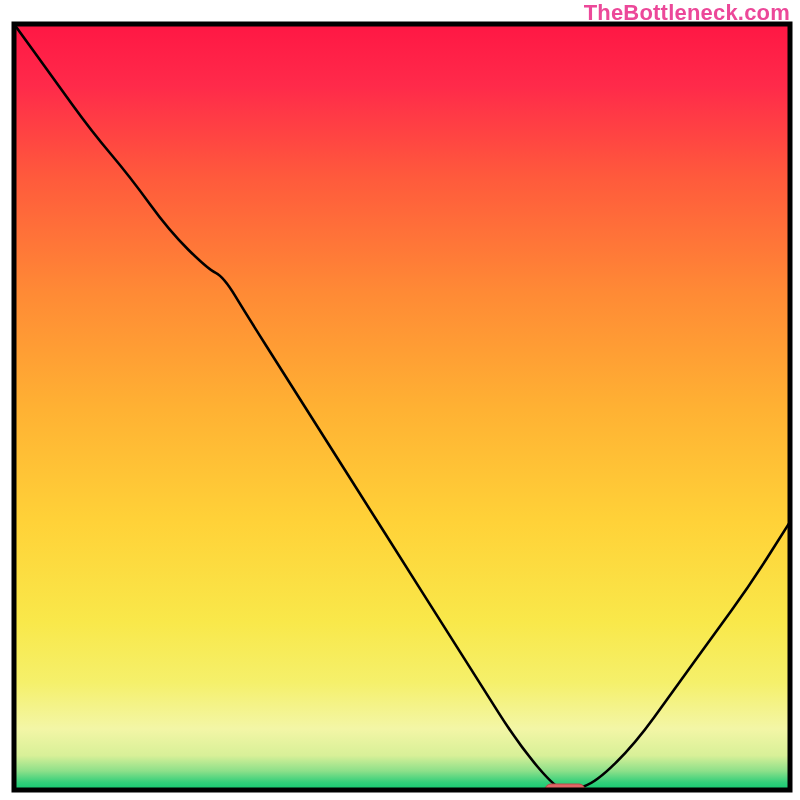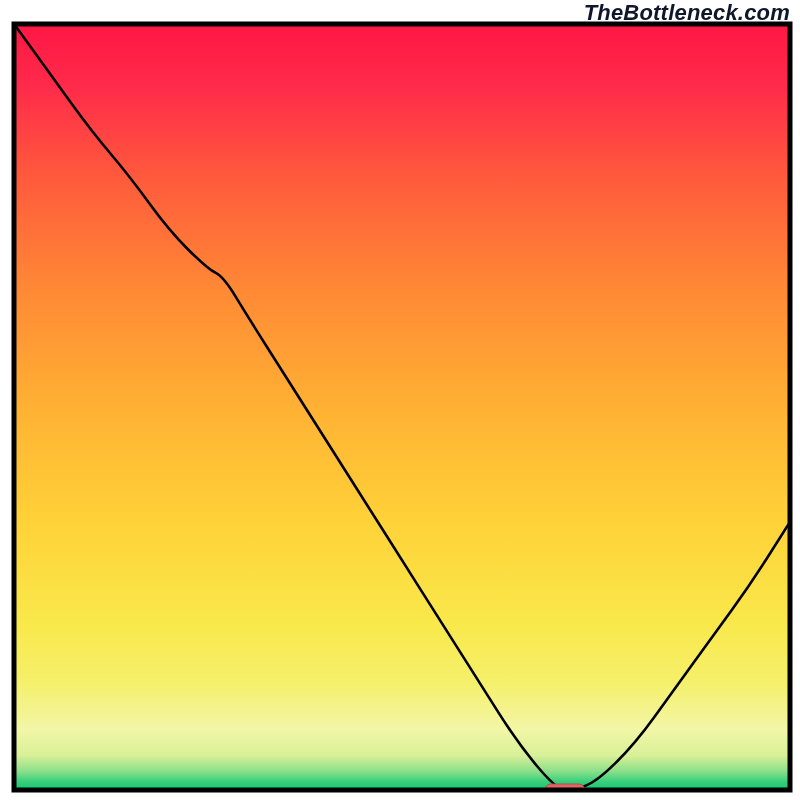--- a/index.html
+++ b/index.html
@@ -15,23 +15,22 @@
     width: 800px;
     height: 800px;
   }
   .watermark {
     position: absolute;
     top: 0;
     right: 10px;
     font-family: Arial, Helvetica, sans-serif;
     font-size: 22px;
     font-weight: 600;
-    color: #0f172a;
+    color: #ec4899;
     letter-spacing: 0.2px;
-    font-style: italic;
   }
   svg {
     display: block;
   }
 </style>
 </head>
 <body>
 
 <div class="stage">
   <div class="watermark">TheBottleneck.com</div>

